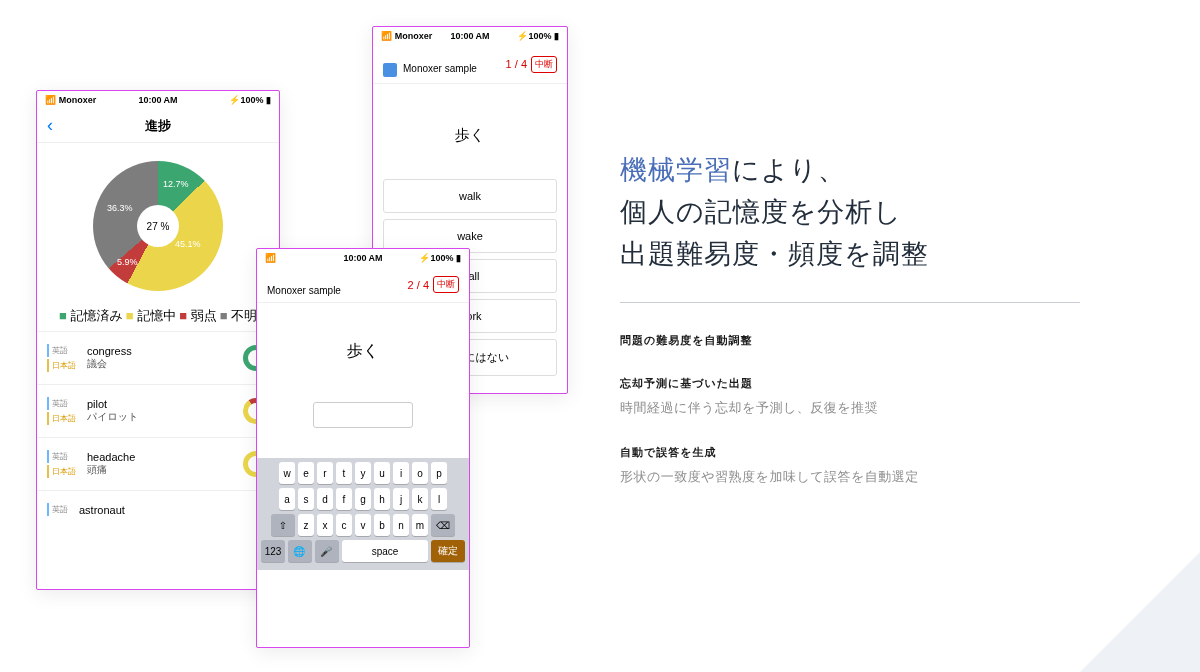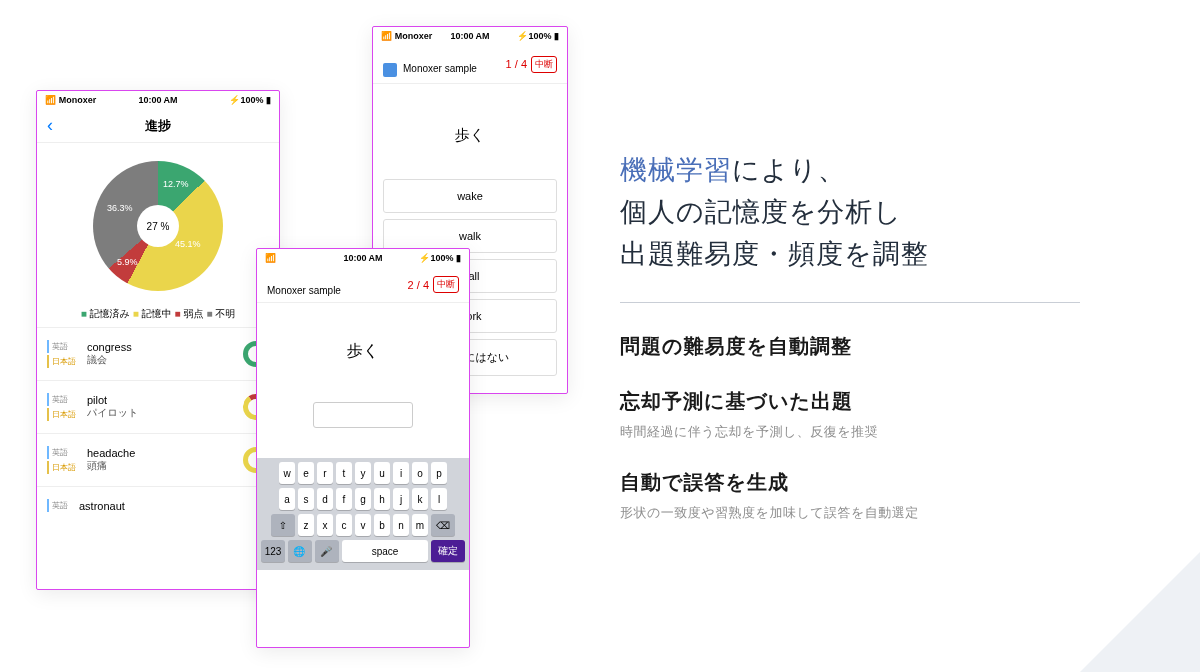--- a/index.html
+++ b/index.html
@@ -49,21 +49,21 @@
     width: 130px; height: 130px; border-radius: 50%;
     position: relative;
   }
   .pie-center {
     position:absolute; left:50%; top:50%; transform:translate(-50%,-50%);
     width:42px; height:42px; border-radius:50%; background:#fff;
     display:flex; align-items:center; justify-content:center;
     font-size:10px; font-weight:500;
   }
   .pie-label { position:absolute; font-size:9px; color:#fff; }
-  .legend { display:flex; justify-content:center; gap:3px; font-size:10px; padding:8px 0 6px; color:#000;}
+  .legend { display:flex; justify-content:center; gap:3px; font-size:13px; padding:8px 0 6px; color:#000;}
   .legend span::before { content:"■ "; }
   .legend .g::before{color:#3ba670;} .legend .y::before{color:#ead54b;}
   .legend .r::before{color:#c23c3c;} .legend .gr::before{color:#7d7d7d;}
 
   .word-row { display:flex; align-items:center; border-top:1px solid #eee; padding:12px 10px; }
   .word-row .tags { display:flex; flex-direction:column; gap:2px; margin-right:8px;}
   .word-row .tag { font-size:8px; padding:1px 3px; border-left:2px solid; }
   .word-row .tag.en { color:#888; border-color:#6fb8ff; }
   .word-row .tag.jp { color:#d99a00; border-color:#e5c14a; }
   .word-row .word { font-size:11px; flex:1; }
@@ -85,36 +85,36 @@
   }
   .keyboard { background:#d1d4da; padding:4px; }
   .krow { display:flex; justify-content:center; gap:3px; margin-bottom:4px;}
   .key {
     background:#fff; border-radius:3px; font-size:10px;
     min-width:16px; height:22px; display:flex; align-items:center; justify-content:center;
     box-shadow:0 1px 0 rgba(0,0,0,0.2);
   }
   .key.wide{min-width:24px; background:#aeb3bd;}
   .key.space{flex:1;}
-  .key.blue{background:#4c1d95; color:#fff; min-width:34px;}
+  .key.blue{background:#a16207; color:#fff; min-width:34px;}
 
   
   #phone3 { left: 372px; top: 26px; width: 196px; height: 368px; z-index:2;}
   #phone3 .prompt { text-align:center; font-size:15px; padding:42px 0 28px; }
   .choice {
     border:1px solid #ddd; border-radius:3px; margin:6px 10px;
     text-align:center; font-size:11px; padding:10px 0;
   }
 
   
   .headline { font-size:27px; line-height:1.55; color:#232e3c; font-weight:500; letter-spacing:1px;}
   .headline .hl { color:#4a6fb8; }
   .divider { border:none; border-top:1px solid #c9ced6; margin:26px 0 30px; width:460px;}
   .feature { margin-bottom:28px; }
-  .feature h3 { font-size:20px; font-weight:600; color:#1a1a1a; margin-bottom:8px; letter-spacing:1px;}
+  .feature h3 { font-size:11px; font-weight:600; color:#1a1a1a; margin-bottom:8px; letter-spacing:1px;}
   .feature p { font-size:13px; color:#8e8e8e; letter-spacing:0.5px;}
 
   .corner {
     position:absolute; right:0; bottom:0; width:0; height:0;
     border-left:120px solid transparent;
     border-bottom:120px solid #eef1f5;
   }
 </style>
 </head>
 <body>
@@ -261,22 +261,22 @@
     <div class="nav-bar">
       <div class="left-group">
         <div class="app-icon"></div>
         <span style="font-size:10px;">Monoxer sample</span>
       </div>
       <span class="counter">1 / 4</span>
       <span class="stop-badge">中断</span>
     </div>
     <div class="prompt">歩く</div>
     <div id="choices">
+        <div class="choice">walk</div>
         <div class="choice">wake</div>
-        <div class="choice">walk</div>
         <div class="choice">wall</div>
         <div class="choice">work</div>
         <div class="choice">この中にはない</div>
       </div>
   </div>
 
 </div>
 
 <div class="right">
   <div class="headline">

